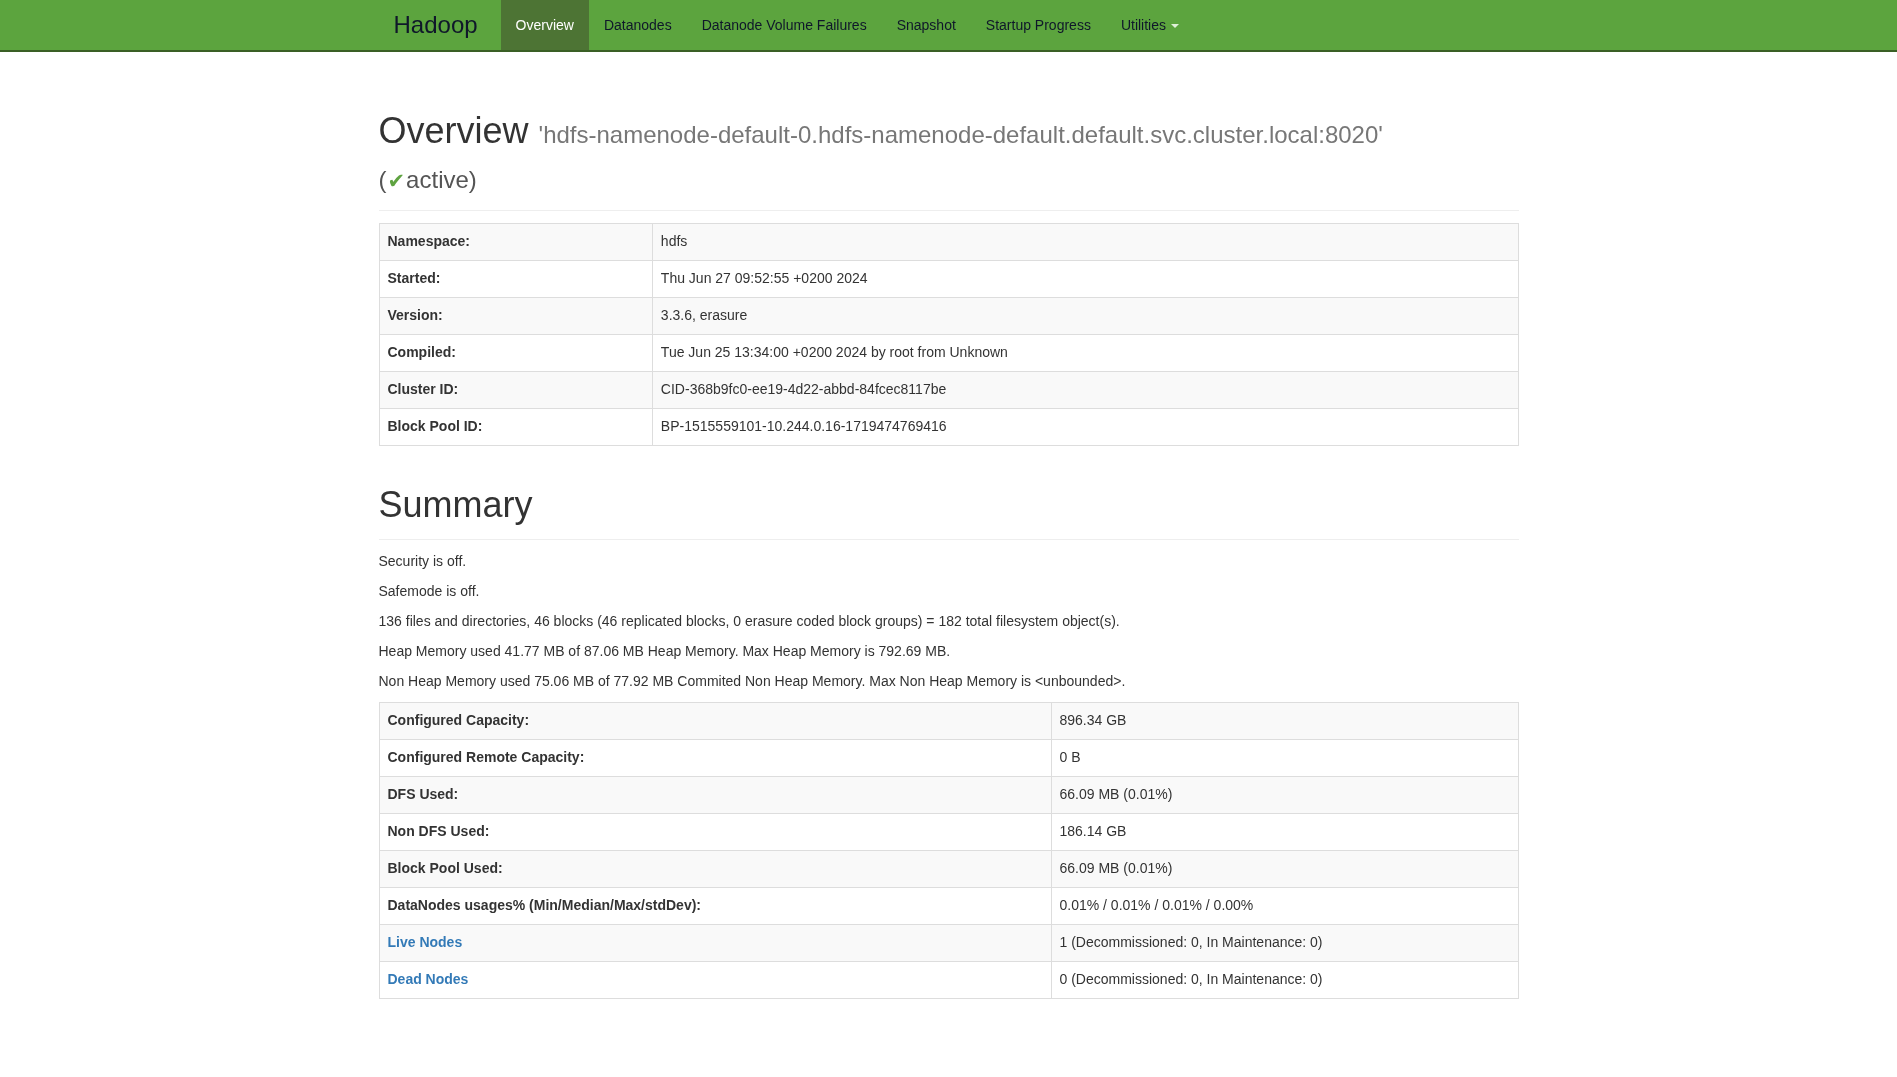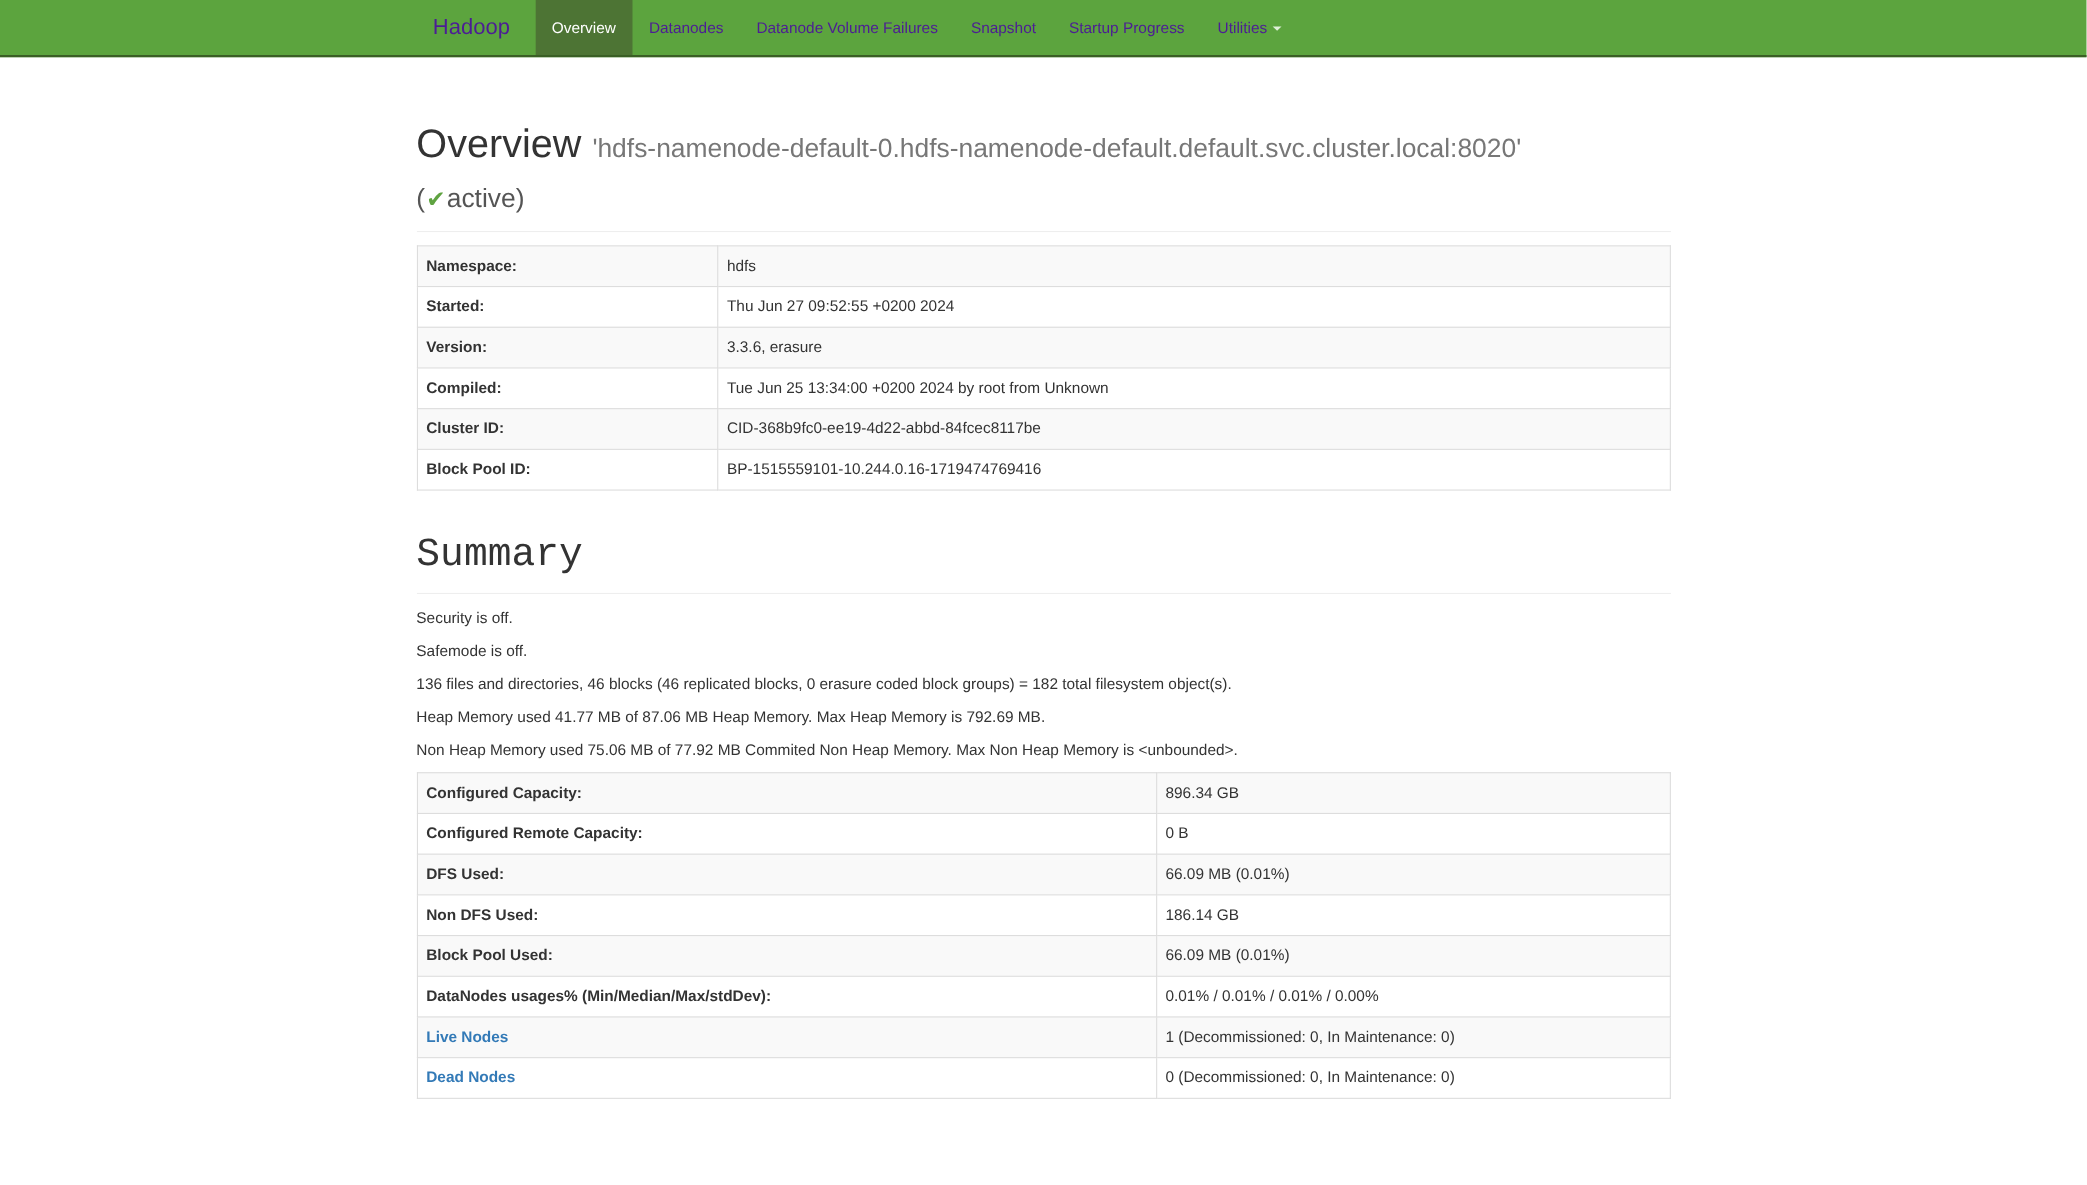--- a/index.html
+++ b/index.html
@@ -13,46 +13,46 @@
   .navbar {
     width: 100%; height: 52px;
     background: #5ca43e;
     border-bottom: 2px solid #3a5f25;
   }
   .navbar-inner {
     width: 1170px; margin: 0 auto; padding: 0 15px;
     display: flex; align-items: stretch; height: 50px;
   }
   .navbar-brand {
-    color: #4c1d95; font-size: 20px; line-height: 20px;
+    color: #0f172a; font-size: 24px; line-height: 20px;
     padding: 15px 15px; text-decoration: none; display: block;
     cursor: pointer;
   }
   ul.navbar-nav { list-style: none; display: flex; margin-left: 8px; }
   ul.navbar-nav > li { display: block; cursor: pointer; }
   ul.navbar-nav > li > a {
     display: block; padding: 15px 15px; line-height: 20px;
-    color: #4c1d95; font-size: 14px; text-decoration: none;
+    color: #0f172a; font-size: 14px; text-decoration: none;
     cursor: pointer;
   }
   ul.navbar-nav > li.active { background: #4d7434; }
   ul.navbar-nav > li.active > a { color: #ffffff; }
   .caret {
     display: inline-block; width: 0; height: 0;
     margin-left: 5px; vertical-align: middle;
     border-top: 4px solid; border-right: 4px solid transparent;
     border-left: 4px solid transparent; color: #dff0d8;
   }
   
   .container { width: 1170px; margin: 0 auto; padding: 0 15px; }
   h1 {
     font-size: 36px; font-weight: 400; color: #333; line-height: 1.25;
   }
   h1.page-title { margin: 56px 0 10px 0; }
-  h1.section-title { margin: 36px 0 10px 0; font-family: Liberation Mono, monospace; }
+  h1.section-title { margin: 36px 0 10px 0; }
   h1 .subtitle { font-size: 24px; color: #777; font-weight: 400; }
   .status-line { font-size: 24px; color: #555; font-weight: 400; line-height: 1.25; }
   .check-icon { color: #5fa341; font-size: 21px; padding: 0 1px; }
   hr { border: 0; border-top: 1px solid #eee; margin: 12px 0; }
   p.summary-p { margin: 0 0 10px 0; }
   
   table.grid {
     width: 100%; border-collapse: collapse; margin-bottom: 20px;
     border: 1px solid #ddd; table-layout: fixed;
   }

